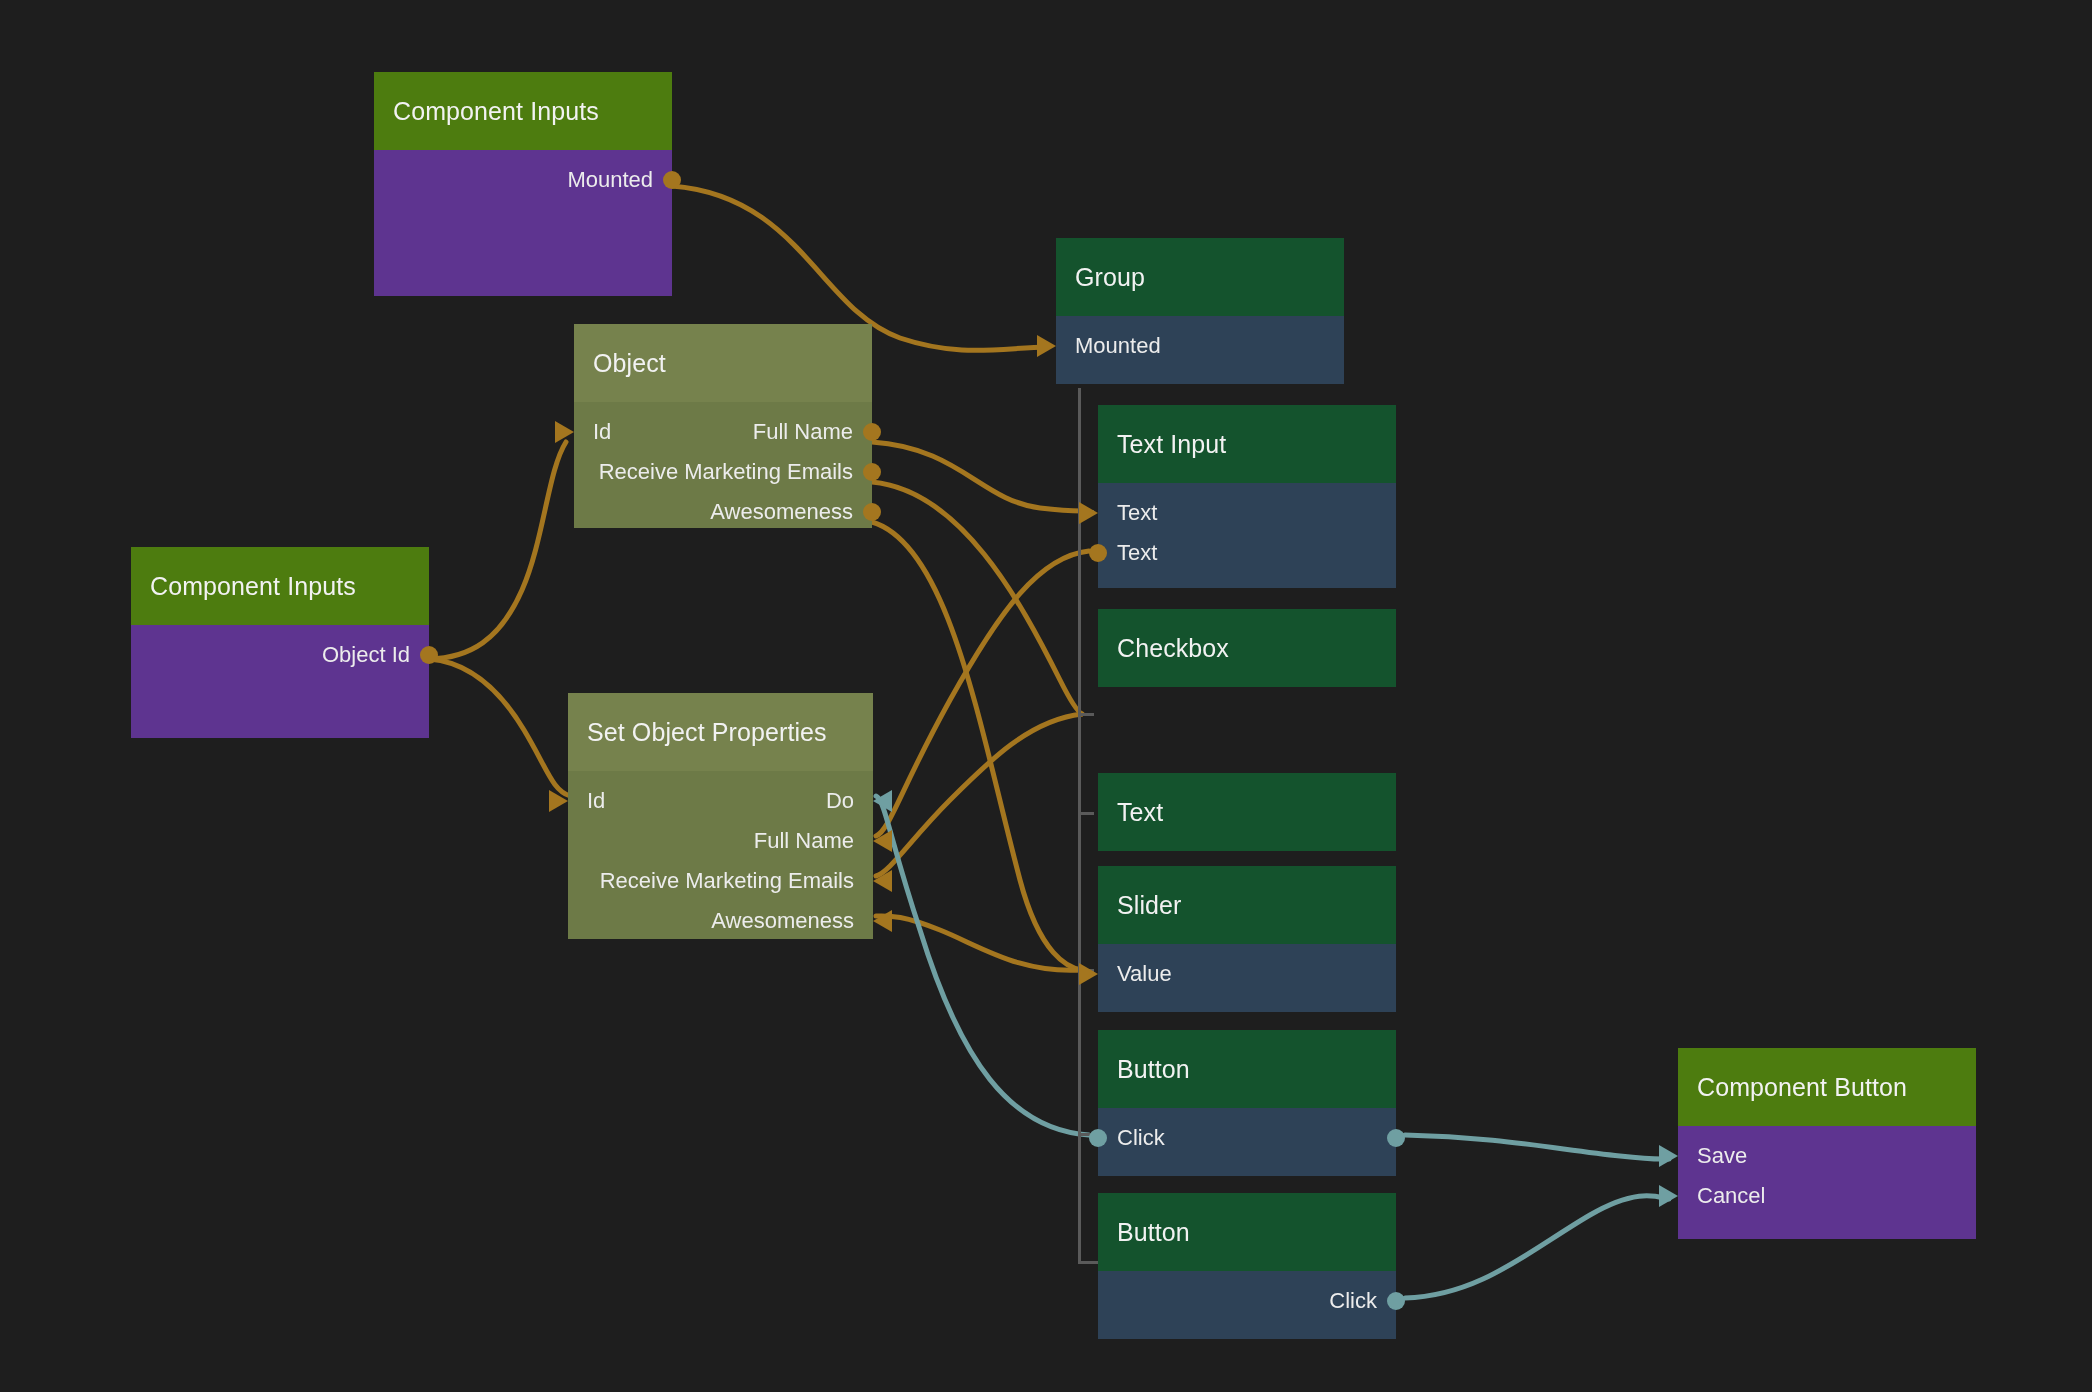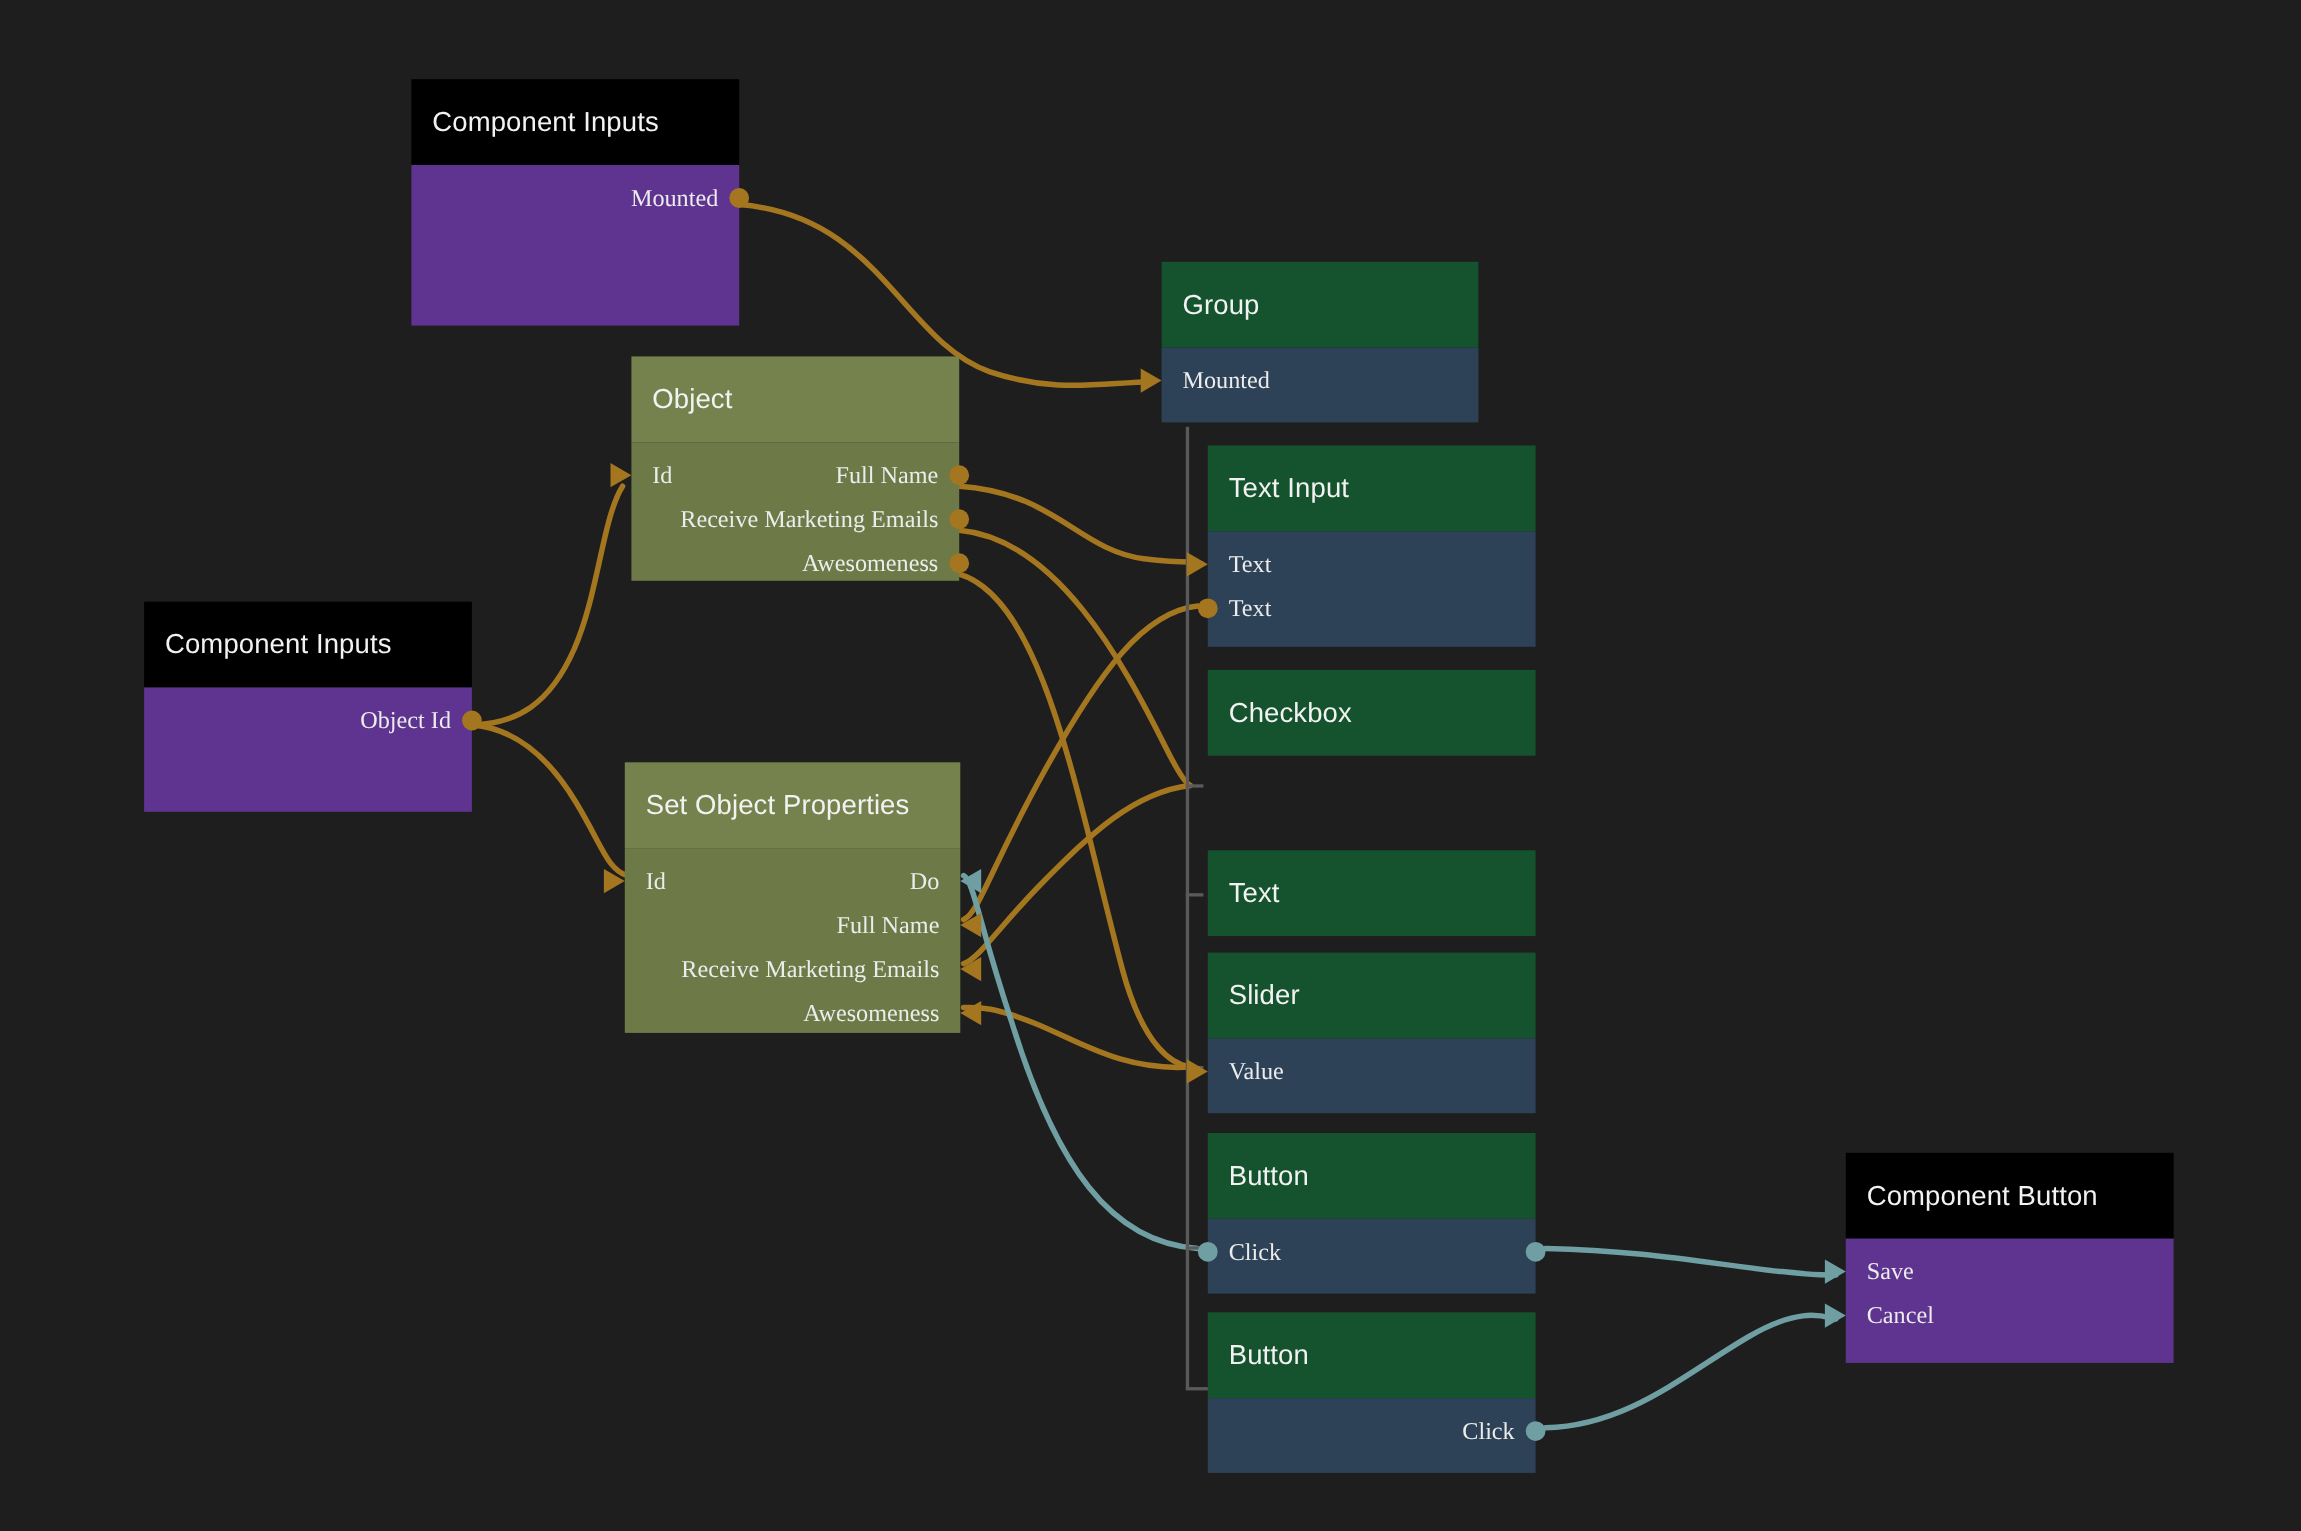--- a/index.html
+++ b/index.html
@@ -38,21 +38,20 @@
     padding-left: 19px;
     font-size: 25px;
     color: #f2f2f2;
     letter-spacing: 0.1px;
   }
   .node-body {
     box-sizing: border-box;
     position: relative;
     padding-top: 10px;
     padding-bottom: 4px;
-    font-family: Liberation Serif, serif;
   }
   .port-row {
     position: relative;
     height: 40px;
     display: flex;
     align-items: center;
     box-sizing: border-box;
     padding: 0 19px;
     font-size: 22px;
     color: #ececec;
@@ -89,21 +88,21 @@
     border-left: 19px solid #a4761f;
   }
   .arrow.in-left.teal { border-left-color: #6f9fa2; }
   .arrow.in-right {         
     right: -19px;
     border-right: 19px solid #a4761f;
   }
   .arrow.in-right.teal { border-right-color: #6f9fa2; }
 
   
-  .purple .node-header { background: #000000; }
+  .purple .node-header { background: #4d7c0f; }
   .purple .node-body   { background: #5e3490; }
   .green  .node-header { background: #76824d; }
   .green  .node-body   { background: #6d7a47; }
   .blue   .node-header { background: #14532d; }
   .blue   .node-body   { background: #2e4257; }
 
   .tree-line { position: absolute; z-index: 1; background: #5a5a5a; }
 </style>
 </head>
 <body>

